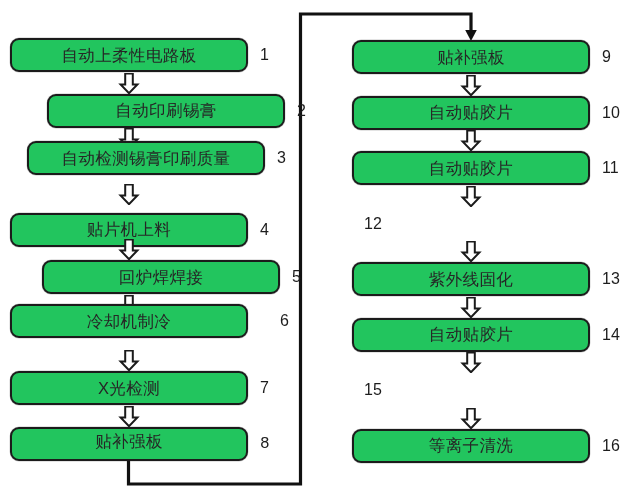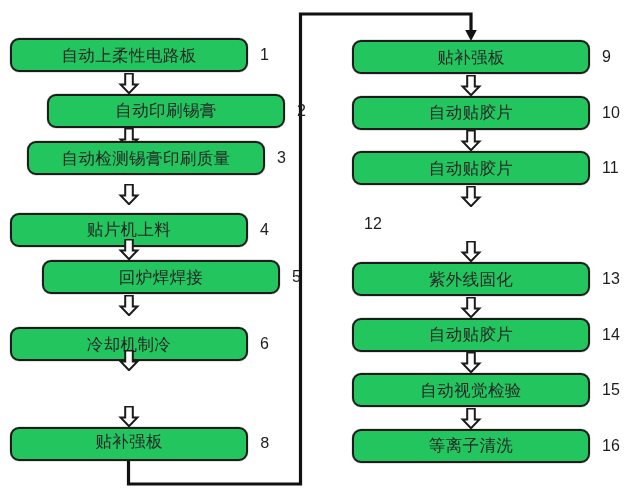--- a/index.html
+++ b/index.html
@@ -138,30 +138,36 @@
         <div class="step-box">
           <span class="step-label">回炉焊焊接</span>
         </div>
         <span class="step-index">5</span>
       </div>
       <div class="block-arrow" style="left: 118px; top: 294.5px;">
         <svg viewBox="0 0 22 21" width="22" height="21">
           <path d="M7.2 0.6 H14.8 V11.4 H19.4 L11 20.2 L2.6 11.4 H7.2 Z" fill="#ffffff" stroke="#1b1b1b" stroke-width="2" stroke-linejoin="miter"></path>
         </svg>
       </div>
-      <div class="step-row" style="left: 10px; top: 327px;">
+      <div class="step-row" style="left: 10px; top: 304px; gap: 20px;">
         <div class="step-box">
           <span class="step-label">冷却机制冷</span>
         </div>
         <span class="step-index">6</span>
       </div>
       <div class="block-arrow" style="left: 118px; top: 350px;">
         <svg viewBox="0 0 22 21" width="22" height="21">
           <path d="M7.2 0.6 H14.8 V11.4 H19.4 L11 20.2 L2.6 11.4 H7.2 Z" fill="#ffffff" stroke="#1b1b1b" stroke-width="2" stroke-linejoin="miter"></path>
         </svg>
+      </div>
+      <div class="step-row" style="left: 10px; top: 371px;">
+        <div class="step-box">
+          <span class="step-label">X光检测</span>
+        </div>
+        <span class="step-index">7</span>
       </div>
       <div class="block-arrow" style="left: 118px; top: 405.5px;">
         <svg viewBox="0 0 22 21" width="22" height="21">
           <path d="M7.2 0.6 H14.8 V11.4 H19.4 L11 20.2 L2.6 11.4 H7.2 Z" fill="#ffffff" stroke="#1b1b1b" stroke-width="2" stroke-linejoin="miter"></path>
         </svg>
       </div>
       <div class="step-row" style="left: 10px; top: 426.5px; font-family: Liberation Mono, monospace;">
         <div class="step-box">
           <span class="step-label">贴补强板</span>
         </div>
@@ -227,23 +233,20 @@
           <span class="step-label">自动贴胶片</span>
         </div>
         <span class="step-index">14</span>
       </div>
       <div class="block-arrow" style="left: 145px; top: 352px;">
         <svg viewBox="0 0 22 21" width="22" height="21">
           <path d="M7.2 0.6 H14.8 V11.4 H19.4 L11 20.2 L2.6 11.4 H7.2 Z" fill="#ffffff" stroke="#1b1b1b" stroke-width="2" stroke-linejoin="miter"></path>
         </svg>
       </div>
       <div class="step-row" style="left: 37px; top: 373px;">
-        <div class="step-box">
-          <span class="step-label">自动视觉检验</span>
-        </div>
         <span class="step-index">15</span>
       </div>
       <div class="block-arrow" style="left: 145px; top: 407.5px;">
         <svg viewBox="0 0 22 21" width="22" height="21">
           <path d="M7.2 0.6 H14.8 V11.4 H19.4 L11 20.2 L2.6 11.4 H7.2 Z" fill="#ffffff" stroke="#1b1b1b" stroke-width="2" stroke-linejoin="miter"></path>
         </svg>
       </div>
       <div class="step-row" style="left: 37px; top: 428.5px;">
         <div class="step-box">
           <span class="step-label">等离子清洗</span>

